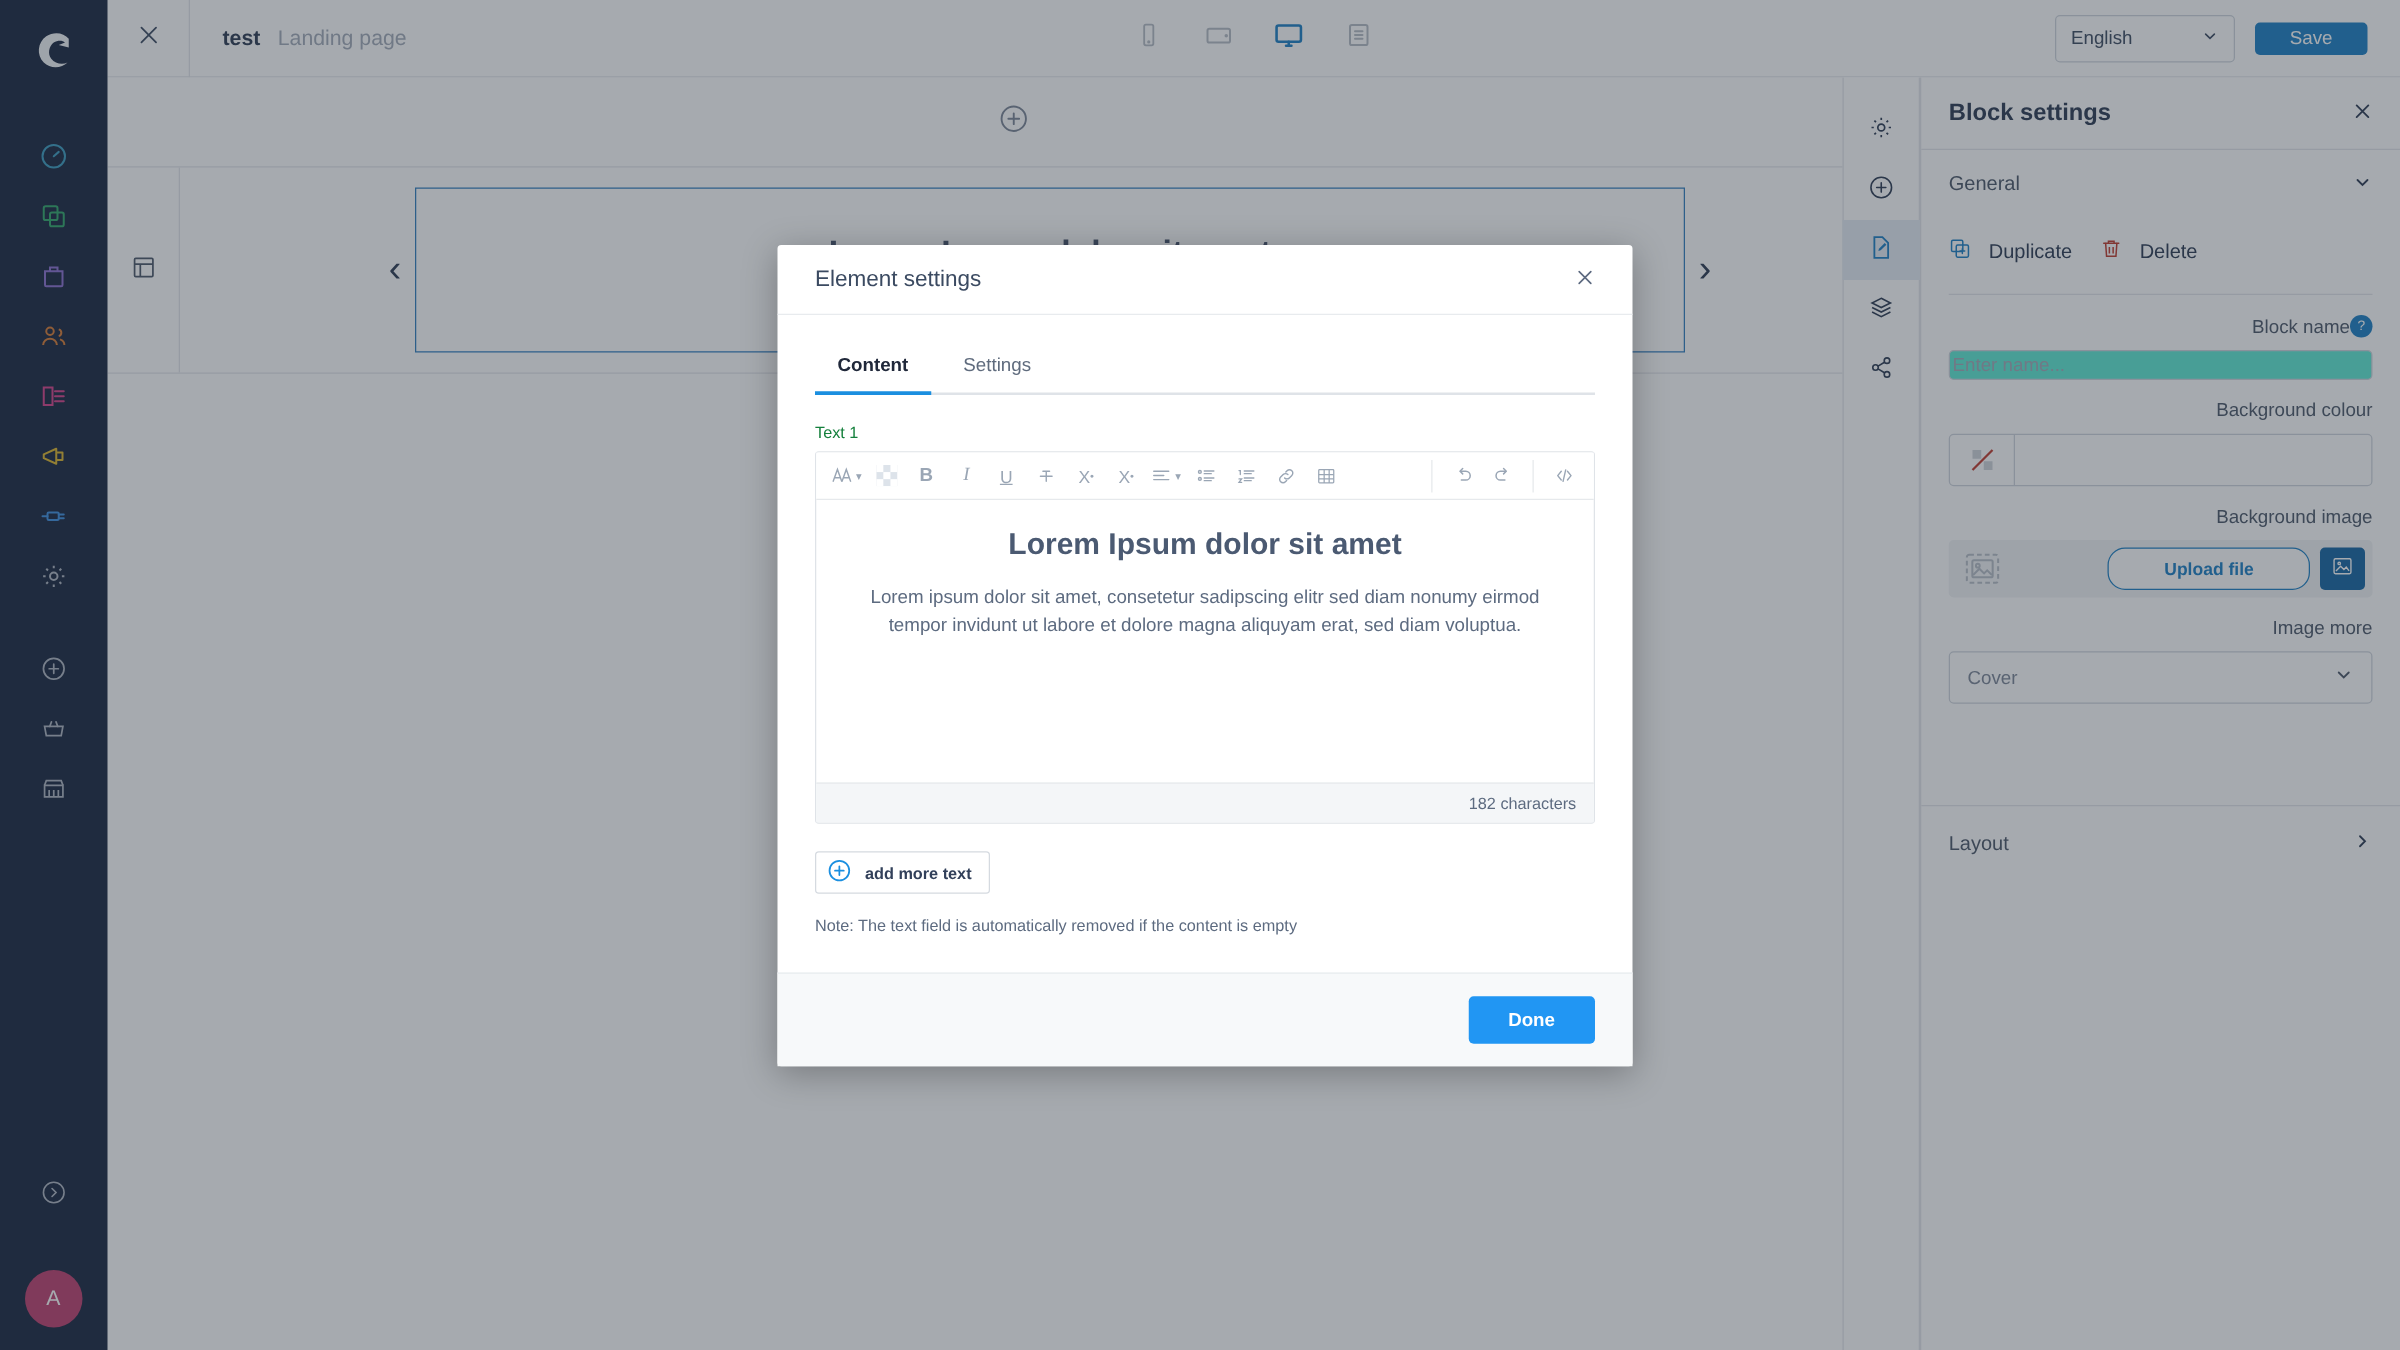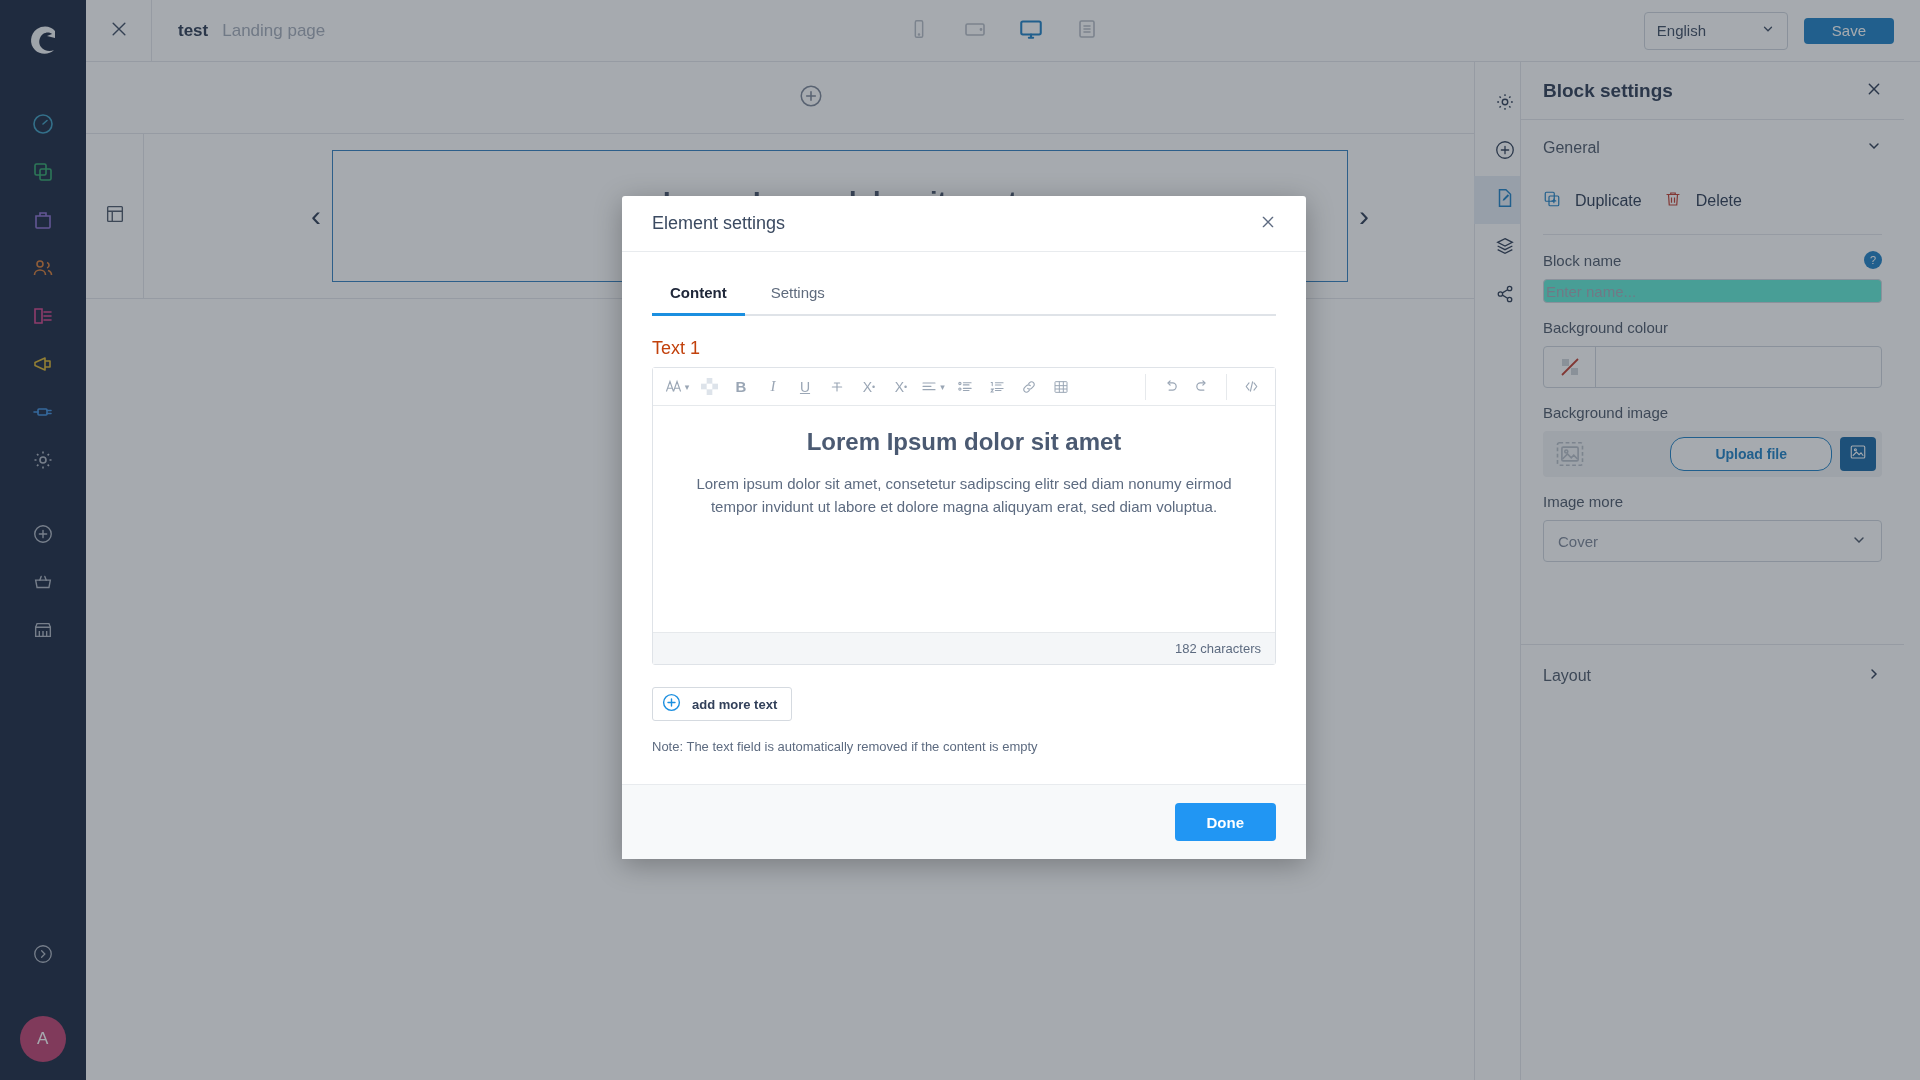--- a/index.html
+++ b/index.html
@@ -118,40 +118,40 @@
     display: flex; flex-direction: column; align-items: center; padding-top: 18px;
   }
   .ri-item {
     width: 62px; height: 48px;
     display: flex; align-items: center; justify-content: center; cursor: pointer;
   }
   .ri-item.active { background: #e6edf5; }
 
   
   .rightpanel {
-    position: absolute; right: 16px; top: 62px; width: 384px; bottom: 0;
+    position: absolute; right: 0; top: 62px; width: 384px; bottom: 0;
     background: #ffffff; border-left: 1px solid #e3e6ea;
   }
   .rp-header {
     height: 58px; display: flex; align-items: center; justify-content: space-between;
     padding: 0 22px; border-bottom: 1px solid #e3e6ea;
   }
   .rp-title { font-size: 19px; font-weight: bold; color: #2b3a52; }
   .rp-close { cursor: pointer; font-size: 18px; color: #2b3a52; line-height:1; }
   .rp-section-head {
     height: 56px; display: flex; align-items: center; justify-content: space-between;
     padding: 0 22px; cursor: pointer;
   }
   .rp-section-title { font-size: 16px; color: #4b5768; }
   .rp-actions { display: flex; align-items: center; padding: 14px 22px 22px 22px; gap: 22px; }
   .rp-action { display: flex; align-items: center; gap: 14px; cursor: pointer; }
   .rp-action span.lbl { font-size: 16px; color: #2b3a52; }
   .rp-divider { height: 1px; background: #e3e6ea; margin: 0 22px; }
   .rp-field { padding: 16px 22px 0 22px; }
-  .rp-label-row { display: flex; align-items: center; justify-content: space-between; margin-bottom: 10px; }
+  .rp-label-row { display: flex; align-items: center; justify-content: flex-end; margin-bottom: 10px; }
   .rp-label { font-size: 15px; color: #4b5768; }
   .help-dot {
     width: 18px; height: 18px; border-radius: 50%; background: #1b7fc4;
     color: #fff; font-size: 11px; display: flex; align-items: center; justify-content: center;
     cursor: pointer;
   }
   .rp-input {
     width: 100%; height: 24px; border: 1px solid #cfd5dd; border-radius: 4px;
     padding: 0 2px; font-size: 15px; color: #2b3a52; background: #5eead4;
     font-family: "Liberation Sans", sans-serif;
@@ -209,21 +209,21 @@
   }
   .modal-title { font-size: 18px; color: #3b4a61; }
   .modal-close { cursor: pointer; font-size: 18px; color: #5d6a80; line-height: 1; }
   .modal-body { padding: 22px 30px 30px 30px; }
   .tabs { display: flex; gap: 8px; border-bottom: 2px solid #dfe3e8; }
   .tab {
     padding: 8px 18px 12px 18px; font-size: 15px; color: #5f6b7d;
     cursor: pointer; position: relative; top: 2px;
   }
   .tab.active { color: #20283a; font-weight: bold; border-bottom: 3px solid #1b8fe0; }
-  .field-label { font-size: 18px; color: #c2410c; margin: 22px 0 8px 0; }
+  .field-label { font-size: 13px; color: #15803d; margin: 22px 0 8px 0; }
   .editor {
     border: 1px solid #dfe3e8; border-radius: 3px; background: #ffffff;
   }
   .editor-toolbar {
     height: 38px; border-bottom: 1px solid #e6e9ec;
     display: flex; align-items: center; padding: 0 8px;
     background: #ffffff;
   }
   .tb-btn {
     min-width: 26px; height: 26px; margin: 0 3px;

